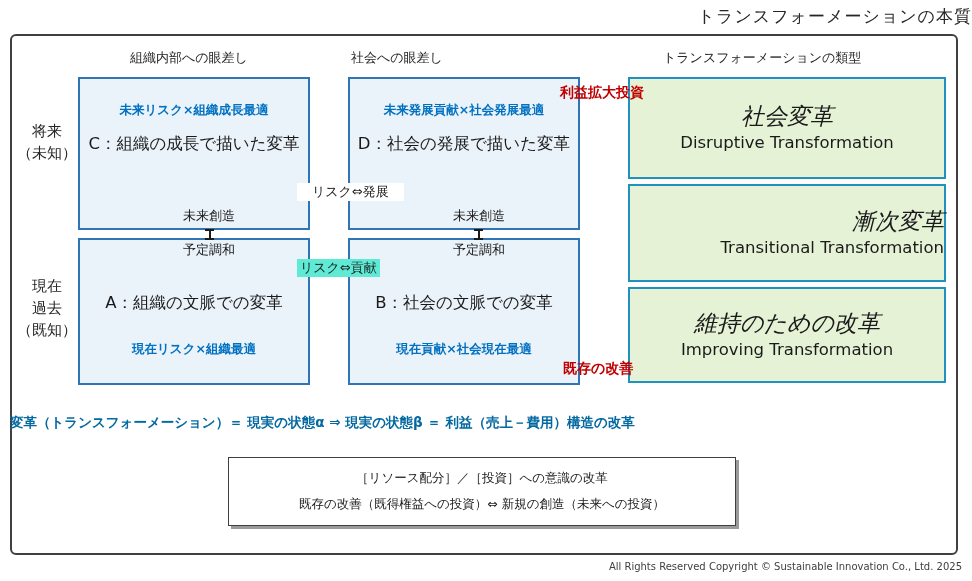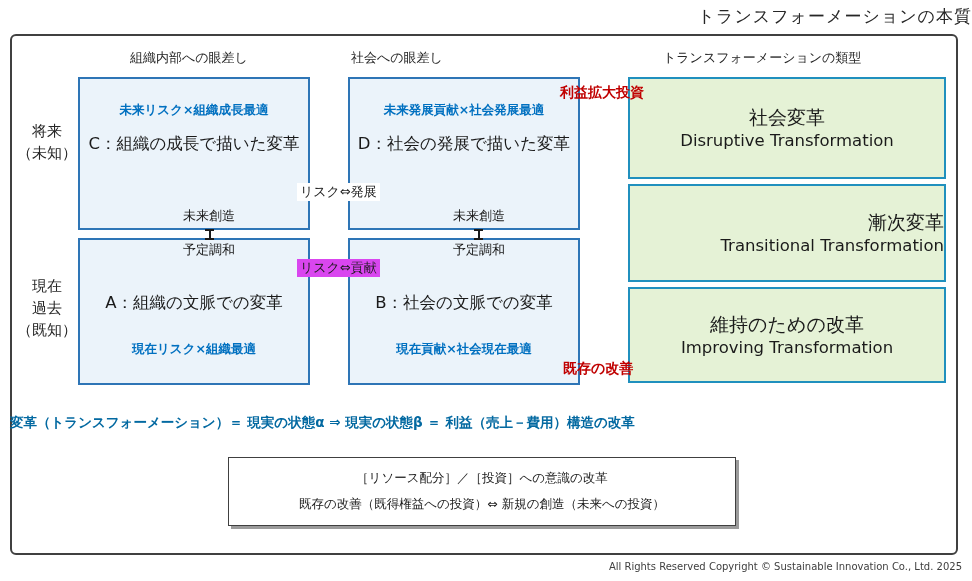--- a/index.html
+++ b/index.html
@@ -35,22 +35,22 @@
   .quad-sub  { position:absolute; left:0; width:100%; text-align:center;
                font-size:12.5px; font-weight:bold; color:#0070C0; white-space:nowrap; }
   .quad-main { position:absolute; left:0; width:100%; text-align:center;
                font-size:16.5px; color:#1a1a1a; white-space:nowrap; }
   .qtop .quad-sub  { top:23px; }
   .qtop .quad-main { top:54px; }
   .qbot .quad-main { top:52px; }
   .qbot .quad-sub  { top:101px; }
 
   .axis { position:absolute; font-size:13px; color:#1a1a1a; z-index:5; white-space:nowrap; }
-  .ax-risk-dev { left:297px; top:183px; background:#fff; padding:0 3px; }
-  .ax-risk-con { left:297px; top:259px; background:#d946ef; padding:0 3px; }
+  .ax-risk-dev { left:297px; top:183px; background:#fff; padding:0 15px; }
+  .ax-risk-con { left:297px; top:259px; background:#5eead4; padding:0 3px; }
   .ax-fc-left  { left:78px;  top:207px; width:262px; text-align:center; }
   .ax-fc-mid   { left:348px; top:207px; width:262px; text-align:center; }
   .ax-ph-left  { left:78px;  top:241px; width:262px; text-align:center; }
   .ax-ph-mid   { left:348px; top:241px; width:262px; text-align:center; }
 
   .iconn { position:absolute; width:9px; height:11px; z-index:4;
            border-top:2px solid #1a1a1a; border-bottom:2px solid #1a1a1a; }
   .iconn span { position:absolute; left:50%; top:0; bottom:0; width:2px;
                 transform:translateX(-50%); background:#1a1a1a; }
   .ic-left { left:205px; top:229px; }
@@ -60,21 +60,21 @@
             z-index:6; white-space:nowrap; }
   .red-top { left:560px; top:84px; }
   .red-bot { left:563px; top:360px; }
 
   .type-box { position:absolute; left:628px; width:318px; background:#E5F2D6;
               border:2px solid #2090BE; display:flex; flex-direction:column;
               align-items:center; justify-content:center; text-align:center; }
   .t1 { top:77px;  height:102px; }
   .t2 { top:184px; height:98px;align-items:flex-end; }
   .t3 { top:287px; height:96px; }
-  .type-ja { font-size:19px; line-height:1.3; }
+  .type-ja { font-size:23px; line-height:1.3;font-style:italic; }
   .type-en { font-size:16.5px; line-height:1.3; }
 
   .formula { position:absolute; left:10px; top:414px; width:948px; text-align:left;
              font-size:13.5px; font-weight:bold; color:#0369a1; white-space:nowrap; }
 
   .bottom-box { position:absolute; left:228px; top:457px; width:508px; height:69px;
                 background:#fff; border:1.5px solid #404040;
                 box-shadow:3px 3px 0 #9b9b9b; }
   .bb-line { position:absolute; left:0; width:100%; text-align:center;
              font-size:12.5px; color:#1a1a1a; white-space:nowrap; }

